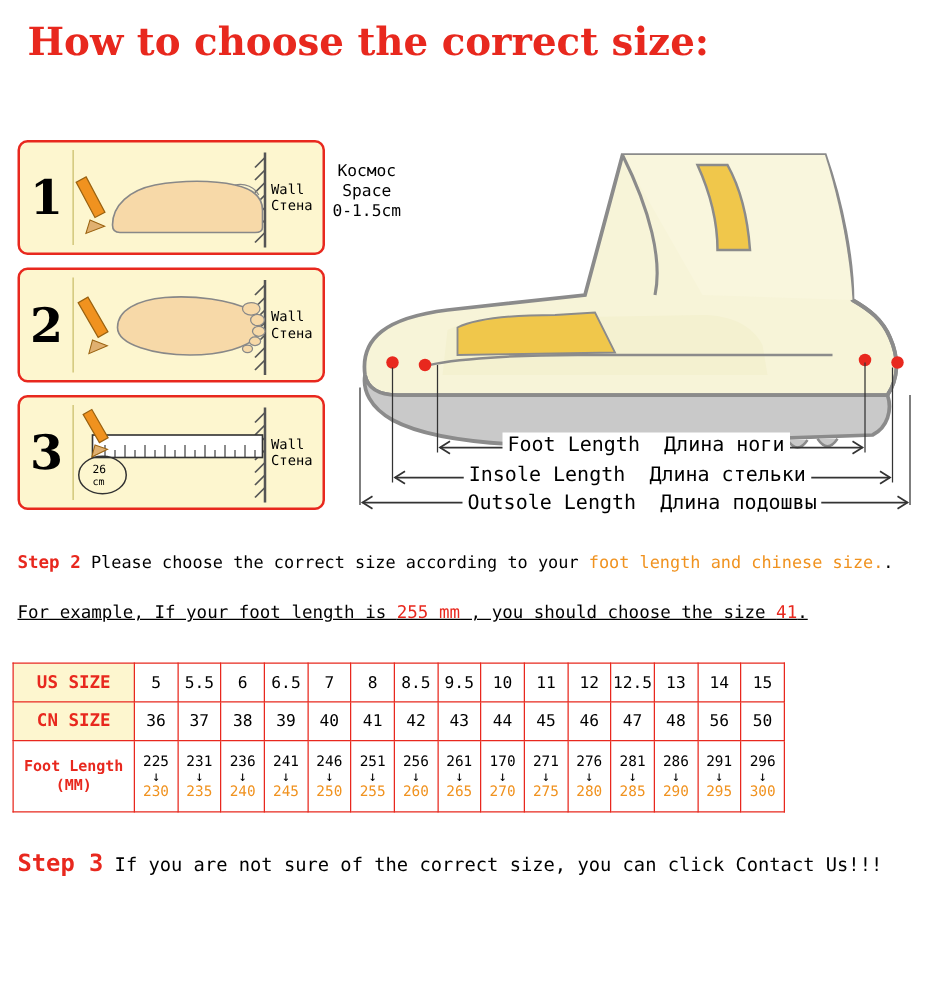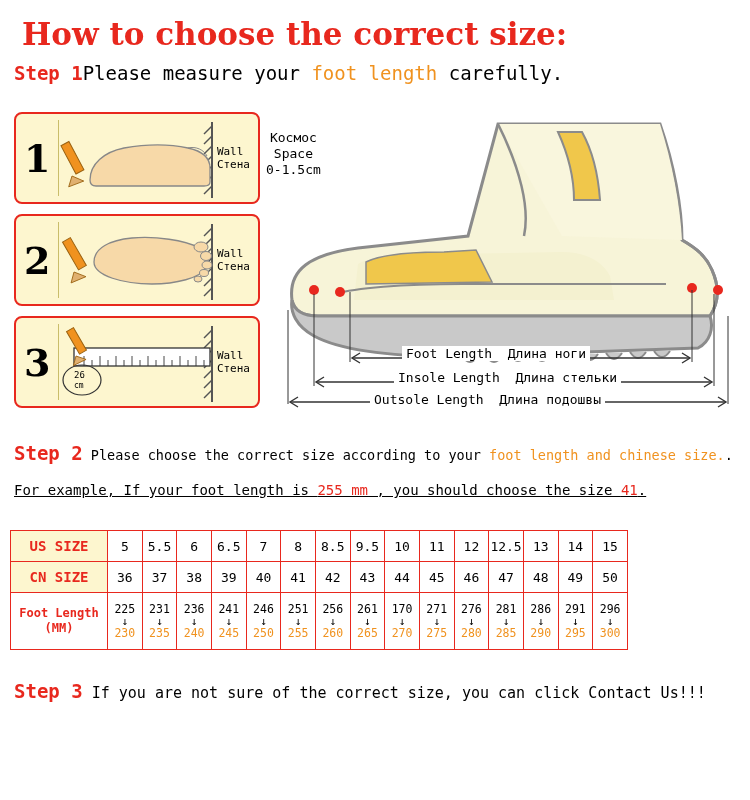--- a/index.html
+++ b/index.html
@@ -119,37 +119,37 @@
     left: 4px;
     top: 26px;
     font-size: 13px;
     line-height: 16px;
     color: #000;
     white-space: nowrap;
     text-align: center;
   }
   .meas-label {
     position: absolute;
-    font-size: 13px;
+    font-size: 16px;
     color: #000;
     white-space: nowrap;
     background: #fff;
     padding: 0 4px;
   }
 
   
   .step2-line1 {
     position: absolute;
     left: 14px;
     top: 442px;
     font-size: 13.5px;
     white-space: nowrap;
   }
   .step2-label {
-    font-size: 19px;
+    font-size: 14px;
     color: #e8281e;
     font-weight: bold;
   }
   .step2-line2 {
     position: absolute;
     left: 14px;
     top: 482px;
     font-size: 14px;
     white-space: nowrap;
     text-decoration: underline;
@@ -218,23 +218,20 @@
     font-weight: bold;
   }
 </style>
 </head>
 <body>
 
 <div class="page">
 
   <div class="title">How to choose the correct size:</div>
 
-  <div class="step1-line">
-    <span class="step-label">Step 1</span><span class="black">Please measure your </span><span class="orange">foot length</span><span class="black"> carefully.</span>
-  </div>
 
   <div class="left-panel">
 
     <div class="step-box b1">
       <div class="step-num">1</div>
       <div class="step-divider"></div>
       <svg class="box-svg" viewBox="0 0 200 92">
 
         <line x1="152" y1="8" x2="152" y2="84" stroke="#555" stroke-width="2"></line>
         <g stroke="#555" stroke-width="1.4">
@@ -420,21 +417,21 @@
 
         <line x1="28" y1="298" x2="464" y2="298"></line>
         <polyline points="36,293 28,298 36,303"></polyline>
         <polyline points="456,293 464,298 456,303"></polyline>
       </g>
     </svg>
 
     <div class="meas-label" style="left:140px; top:242px;">
       <span>Foot Length</span>&nbsp;&nbsp;<span>Длина ноги</span>
     </div>
-    <div class="meas-label" style="left:132px; top:266px;">
+    <div class="meas-label" style="left:109px; top:266px;">
       <span>Insole Length</span>&nbsp;&nbsp;<span>Длина стельки</span>
     </div>
     <div class="meas-label" style="left:108px; top:288px;">
       <span>Outsole Length</span>&nbsp;&nbsp;<span>Длина подошвы</span>
     </div>
   </div>
 
   <div class="step2-line1">
     <span class="step2-label">Step 2</span>
     <span class="black">Please choose the correct size according to your </span><span class="orange">foot length and chinese size.</span><span class="black">.</span>
@@ -471,21 +468,21 @@
         <td>39</td>
         <td>40</td>
         <td>41</td>
         <td>42</td>
         <td>43</td>
         <td>44</td>
         <td>45</td>
         <td>46</td>
         <td>47</td>
         <td>48</td>
-        <td>49</td>
+        <td>56</td>
         <td>50</td>
       </tr>
       <tr class="foot">
         <td class="rowhdr small">
           <div>Foot Length</div>
           <div>(MM)</div>
         </td>
         <td>
             <div class="foot-cell">
               <span class="top">225</span>

